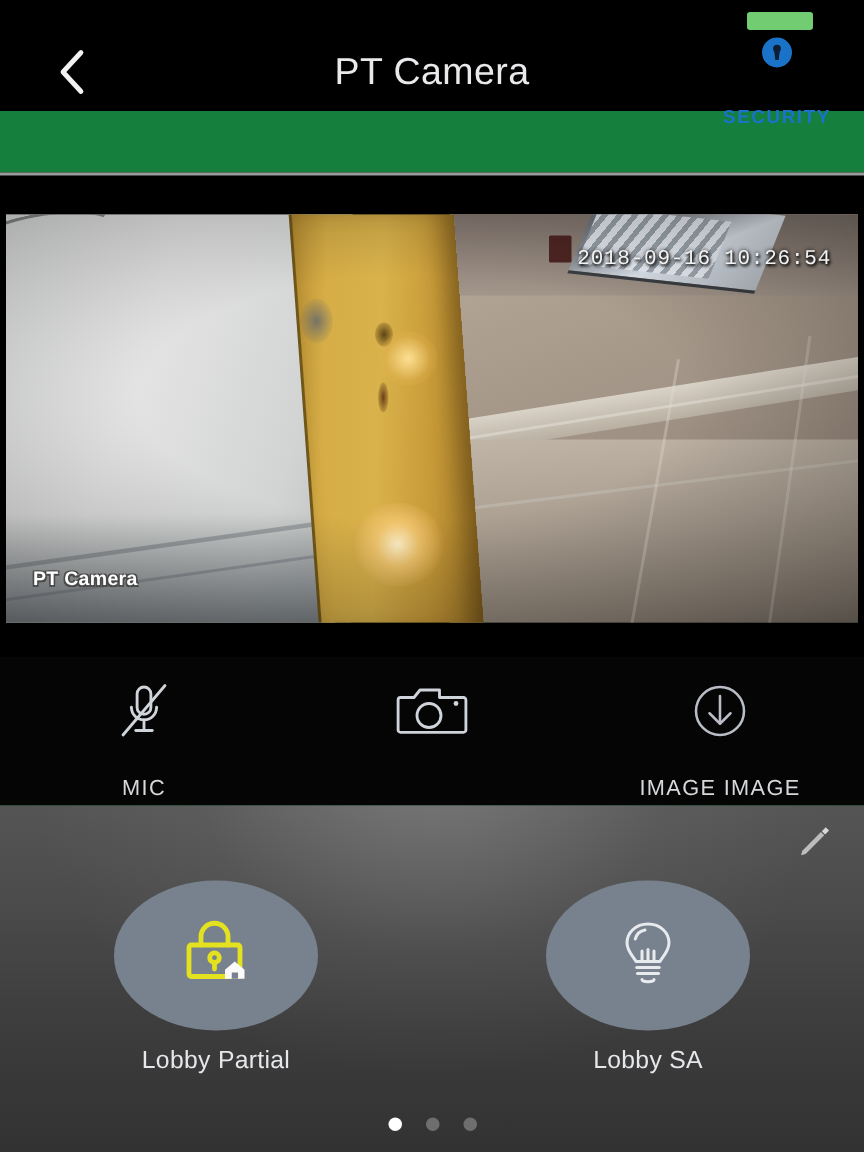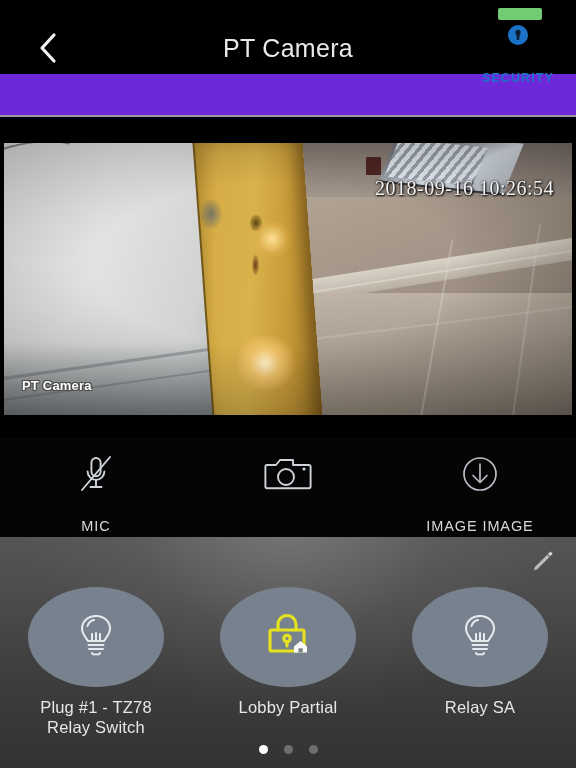--- a/index.html
+++ b/index.html
@@ -1,21 +1,21 @@
 <!DOCTYPE html>
 <html><head>
 <meta charset="utf-8">
 <style>
   * { margin:0; padding:0; box-sizing:border-box; }
   html,body { width:576px; height:768px; overflow:hidden; background:#000; }
   body {
     font-family:"Liberation Sans", sans-serif;
     -webkit-font-smoothing:antialiased;
   }
-  #app { position:relative; width:576px; height:676px; background:#6d28d9; }
+  #app { position:relative; width:576px; height:676px; background:#15803d; }
 
   
   .statusbar { position:absolute; left:0; top:0; width:576px; height:22px; background:#000; }
   .status-battery {
     position:absolute; right:34px; top:8px; width:44px; height:12px;
     background:#72cc72; border-radius:2px;
   }
 
   
   .navbar { position:absolute; left:0; top:22px; width:576px; height:52px; background:#000; }
@@ -141,23 +141,23 @@
   .sc-base {
     position:absolute; left:296px; top:138px; width:290px; height:22px;
     background:linear-gradient(180deg,#d9d2c6 0%,#b9b0a3 100%); transform:rotate(-9deg); transform-origin:left top;
   }
   .sc-vign {
     position:absolute; left:0; top:0; width:568px; height:272px;
     background:radial-gradient(ellipse 80% 75% at 48% 45%, rgba(0,0,0,0) 40%, rgba(0,0,0,.35) 100%);
   }
 
   .osd-time {
-    position:absolute; right:18px; top:56px; color:#f2f2f2; font-size:20px;
+    position:absolute; right:18px; top:44px; color:#f2f2f2; font-size:14px;
     letter-spacing:.5px; text-shadow:0 0 3px #000, 1px 1px 2px #000;
-    font-family:Liberation Serif, serif;
+    font-family:Liberation Mono, monospace;
   }
   .osd-name {
     position:absolute; left:18px; bottom:44px; color:#fff; font-size:13px; font-weight:bold;
     letter-spacing:.2px; text-shadow:-1px -1px 0 #4a4a4a,1px -1px 0 #4a4a4a,-1px 1px 0 #4a4a4a,1px 1px 0 #4a4a4a;
   }
 
   
   .toolbar {
     position:absolute; left:0; top:438px; width:576px; height:99px;
     background:#050505; display:flex; align-items:flex-start;
@@ -310,77 +310,57 @@
         <svg width="30" height="30" viewBox="0 0 30 30">
           <g transform="rotate(0 15 15)">
             <path d="M24.5 4.5 l2.2 2.2 -2.6 2.6 -2.2 -2.2 z" fill="#d7d7d7"></path>
             <path d="M21.3 7.7 l2.2 2.2 -12.4 12.4 -3.1 .9 .9 -3.1 z" fill="#bcbcbc"></path>
           </g>
         </svg>
       </span>
     </div>
 
     <div class="tiles">
+
+      <div class="tile">
+        <div class="tile-circle">
+          <span>
+            <svg width="52" height="52" viewBox="0 0 52 52">
+              <g fill="none" stroke="#e4e11e" stroke-width="3.2" stroke-linecap="round" stroke-linejoin="round">
+                <path d="M16 21 v-5.5 a9 9 0 0 1 18 0 V21"></path>
+                <rect x="8" y="21" width="34" height="21" rx="1.5"></rect>
+                <circle cx="25" cy="29.5" r="3.2"></circle>
+                <line x1="25" y1="32.5" x2="25" y2="37"></line>
+              </g>
+              <path d="M32 43.5 v-6 l6.5 -5.5 6.5 5.5 v6 z" fill="#fafafa"></path>
+              <path d="M36.5 43.5 v-4.2 h4.2 v4.2 z" fill="#78828f"></path>
+            </svg>
+          </span>
+        </div>
+        <div class="tile-lbl">Lobby Partial</div>
+      </div>
+
       <div class="tile">
         <div class="tile-circle">
           <span>
             <svg width="46" height="50" viewBox="0 0 46 50">
               <g fill="none" stroke="#e8ebee" stroke-width="2" stroke-linecap="round" stroke-linejoin="round">
                 <path d="M23 6 C14.5 6 9 12 9 18.5 C9 24 13 27.5 15 31 L31 31 C33 27.5 37 24 37 18.5 C37 12 31.5 6 23 6 z"></path>
                 <line x1="15.5" y1="35" x2="30.5" y2="35"></line>
                 <line x1="16" y1="39" x2="30" y2="39"></line>
                 <path d="M19 43 C19 45 27 45 27 43"></path>
                 <line x1="19" y1="24" x2="19" y2="31"></line>
                 <line x1="23" y1="23" x2="23" y2="31"></line>
                 <line x1="27" y1="24" x2="27" y2="31"></line>
                 <path d="M14.5 16 C15.5 12.5 18 10.5 21 10"></path>
               </g>
             </svg>
           </span>
         </div>
-        <div class="tile-lbl" style="white-space:pre-line">Plug #1 - TZ78
-Relay Switch</div>
-      </div>
-
-      <div class="tile">
-        <div class="tile-circle">
-          <span>
-            <svg width="52" height="52" viewBox="0 0 52 52">
-              <g fill="none" stroke="#e4e11e" stroke-width="3.2" stroke-linecap="round" stroke-linejoin="round">
-                <path d="M16 21 v-5.5 a9 9 0 0 1 18 0 V21"></path>
-                <rect x="8" y="21" width="34" height="21" rx="1.5"></rect>
-                <circle cx="25" cy="29.5" r="3.2"></circle>
-                <line x1="25" y1="32.5" x2="25" y2="37"></line>
-              </g>
-              <path d="M32 43.5 v-6 l6.5 -5.5 6.5 5.5 v6 z" fill="#fafafa"></path>
-              <path d="M36.5 43.5 v-4.2 h4.2 v4.2 z" fill="#78828f"></path>
-            </svg>
-          </span>
-        </div>
-        <div class="tile-lbl">Lobby Partial</div>
-      </div>
-
-      <div class="tile">
-        <div class="tile-circle">
-          <span>
-            <svg width="46" height="50" viewBox="0 0 46 50">
-              <g fill="none" stroke="#e8ebee" stroke-width="2" stroke-linecap="round" stroke-linejoin="round">
-                <path d="M23 6 C14.5 6 9 12 9 18.5 C9 24 13 27.5 15 31 L31 31 C33 27.5 37 24 37 18.5 C37 12 31.5 6 23 6 z"></path>
-                <line x1="15.5" y1="35" x2="30.5" y2="35"></line>
-                <line x1="16" y1="39" x2="30" y2="39"></line>
-                <path d="M19 43 C19 45 27 45 27 43"></path>
-                <line x1="19" y1="24" x2="19" y2="31"></line>
-                <line x1="23" y1="23" x2="23" y2="31"></line>
-                <line x1="27" y1="24" x2="27" y2="31"></line>
-                <path d="M14.5 16 C15.5 12.5 18 10.5 21 10"></path>
-              </g>
-            </svg>
-          </span>
-        </div>
-        <div class="tile-lbl">Relay SA</div>
+        <div class="tile-lbl">Lobby SA</div>
       </div>
     </div>
 
     <div class="dots">
       <div class="dot on"></div>
       <div class="dot"></div>
       <div class="dot"></div>
     </div>
   </div>
 

